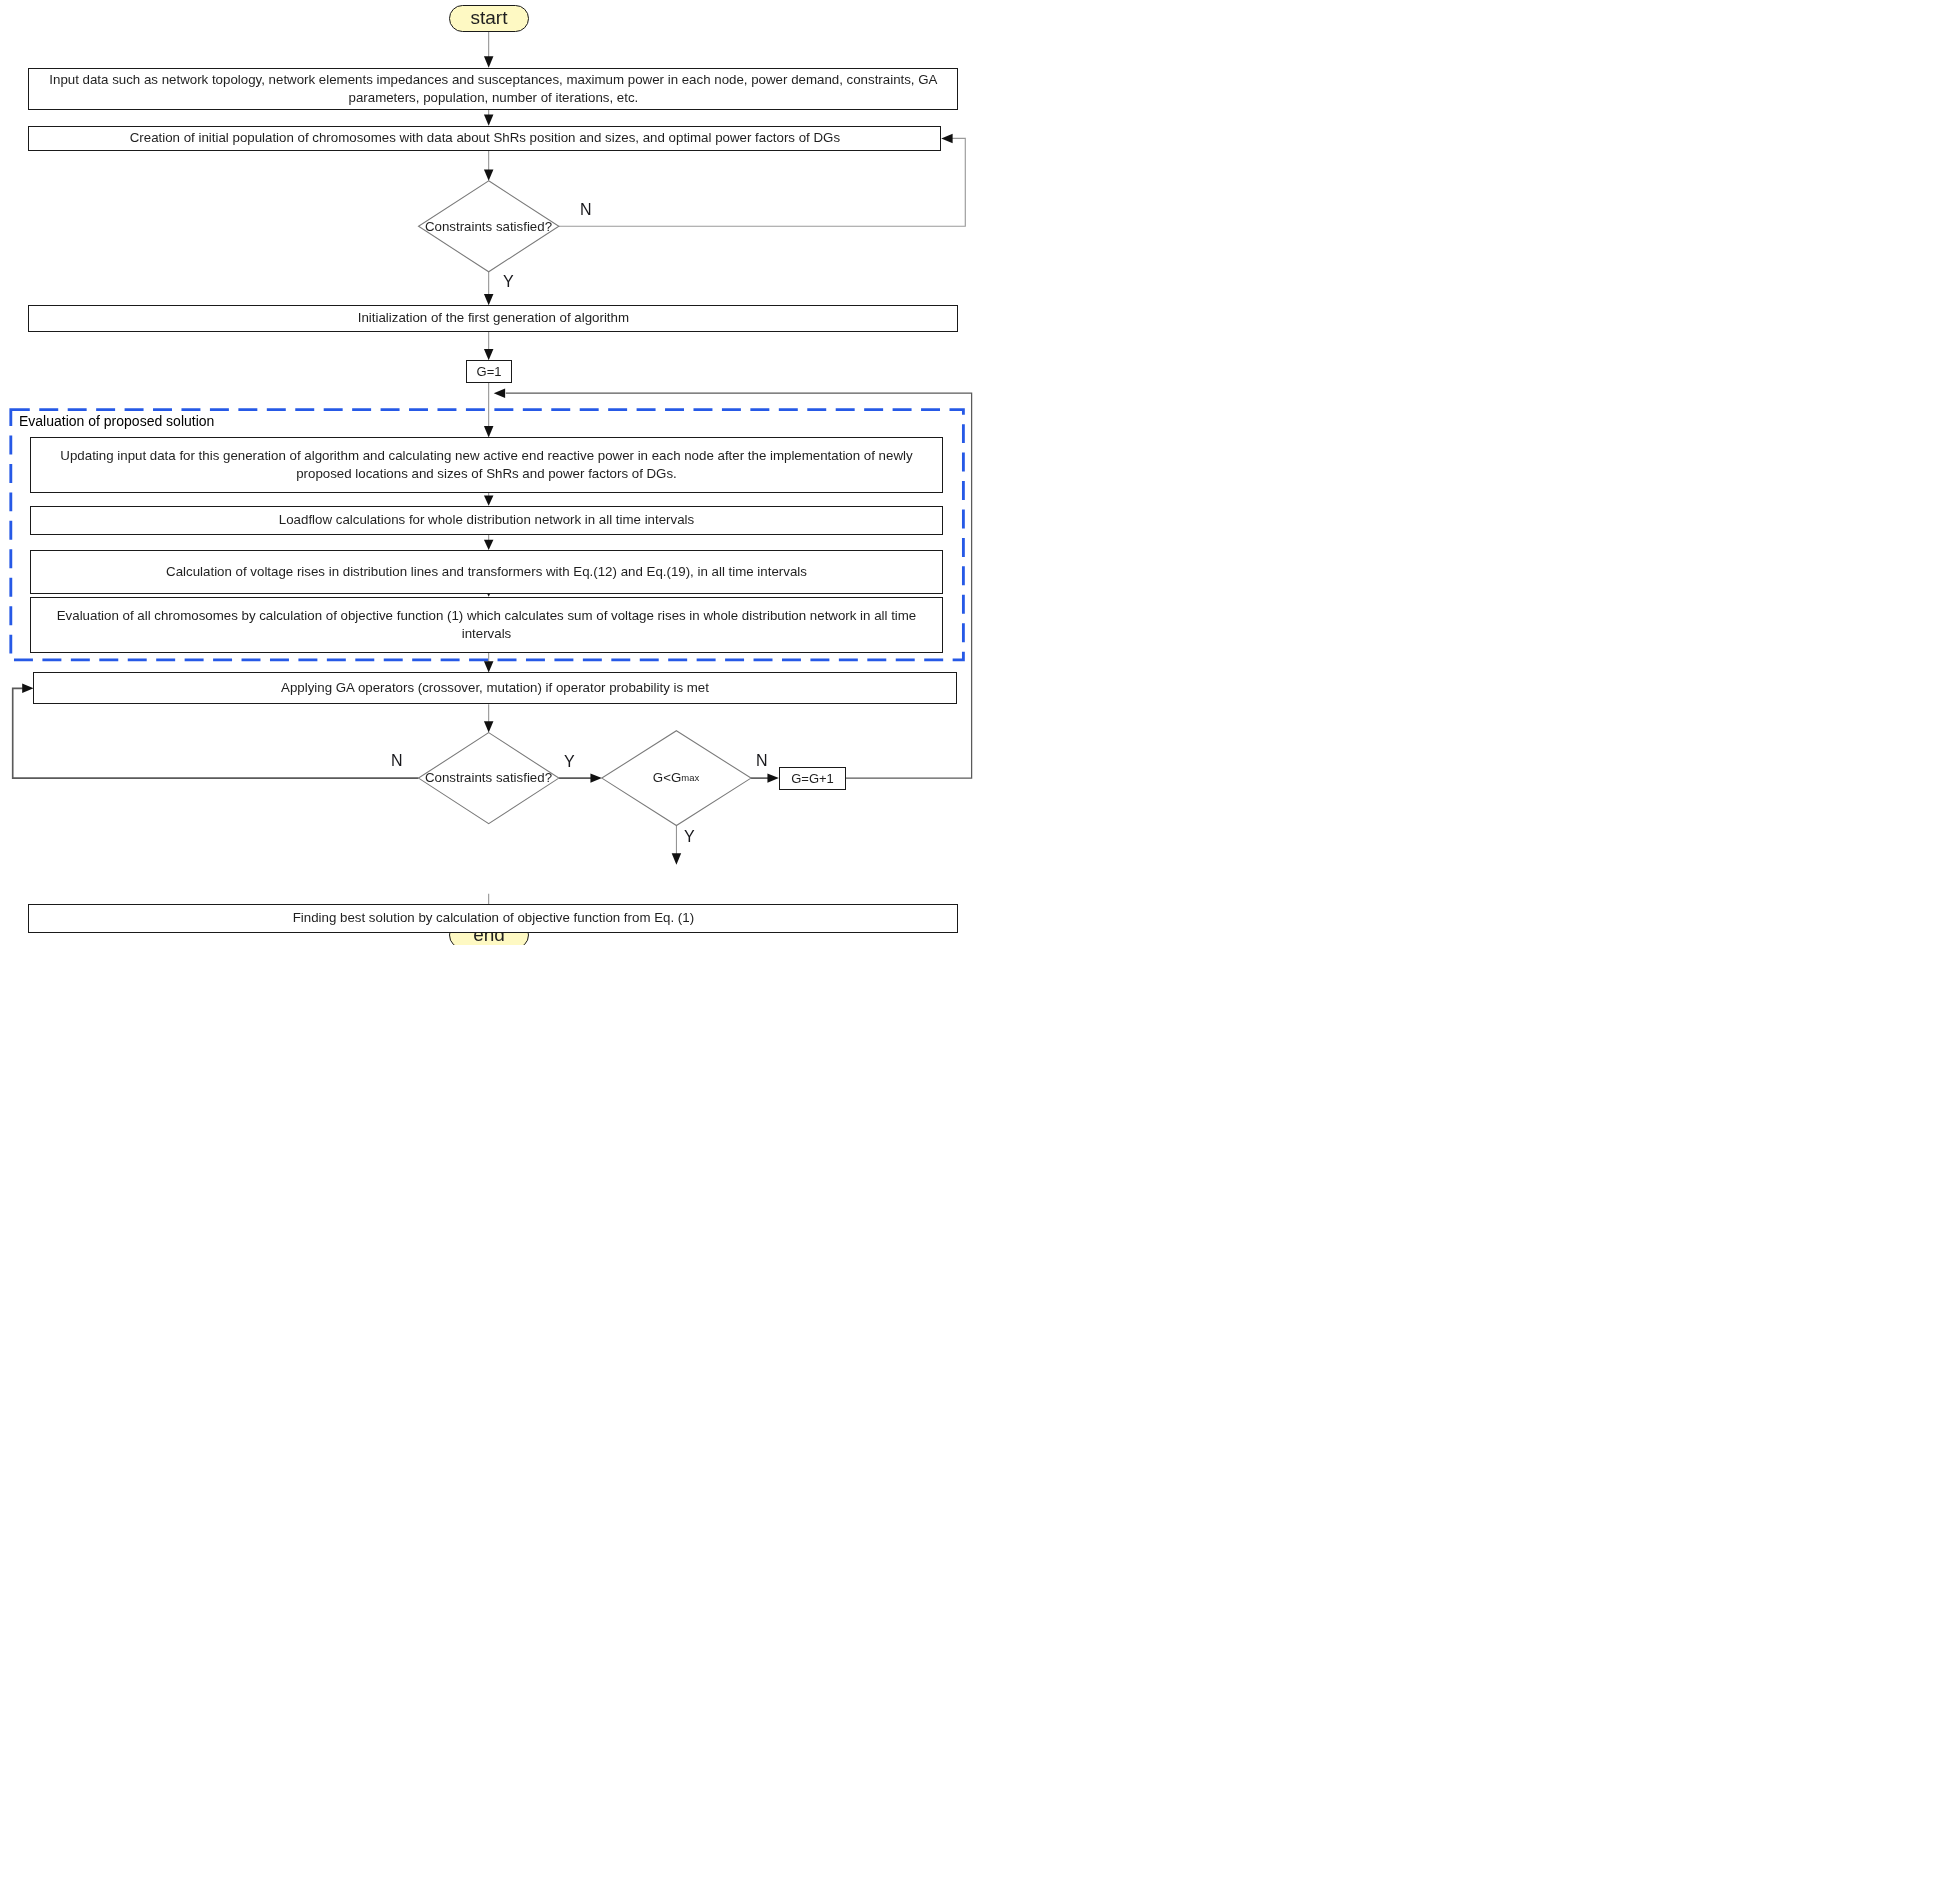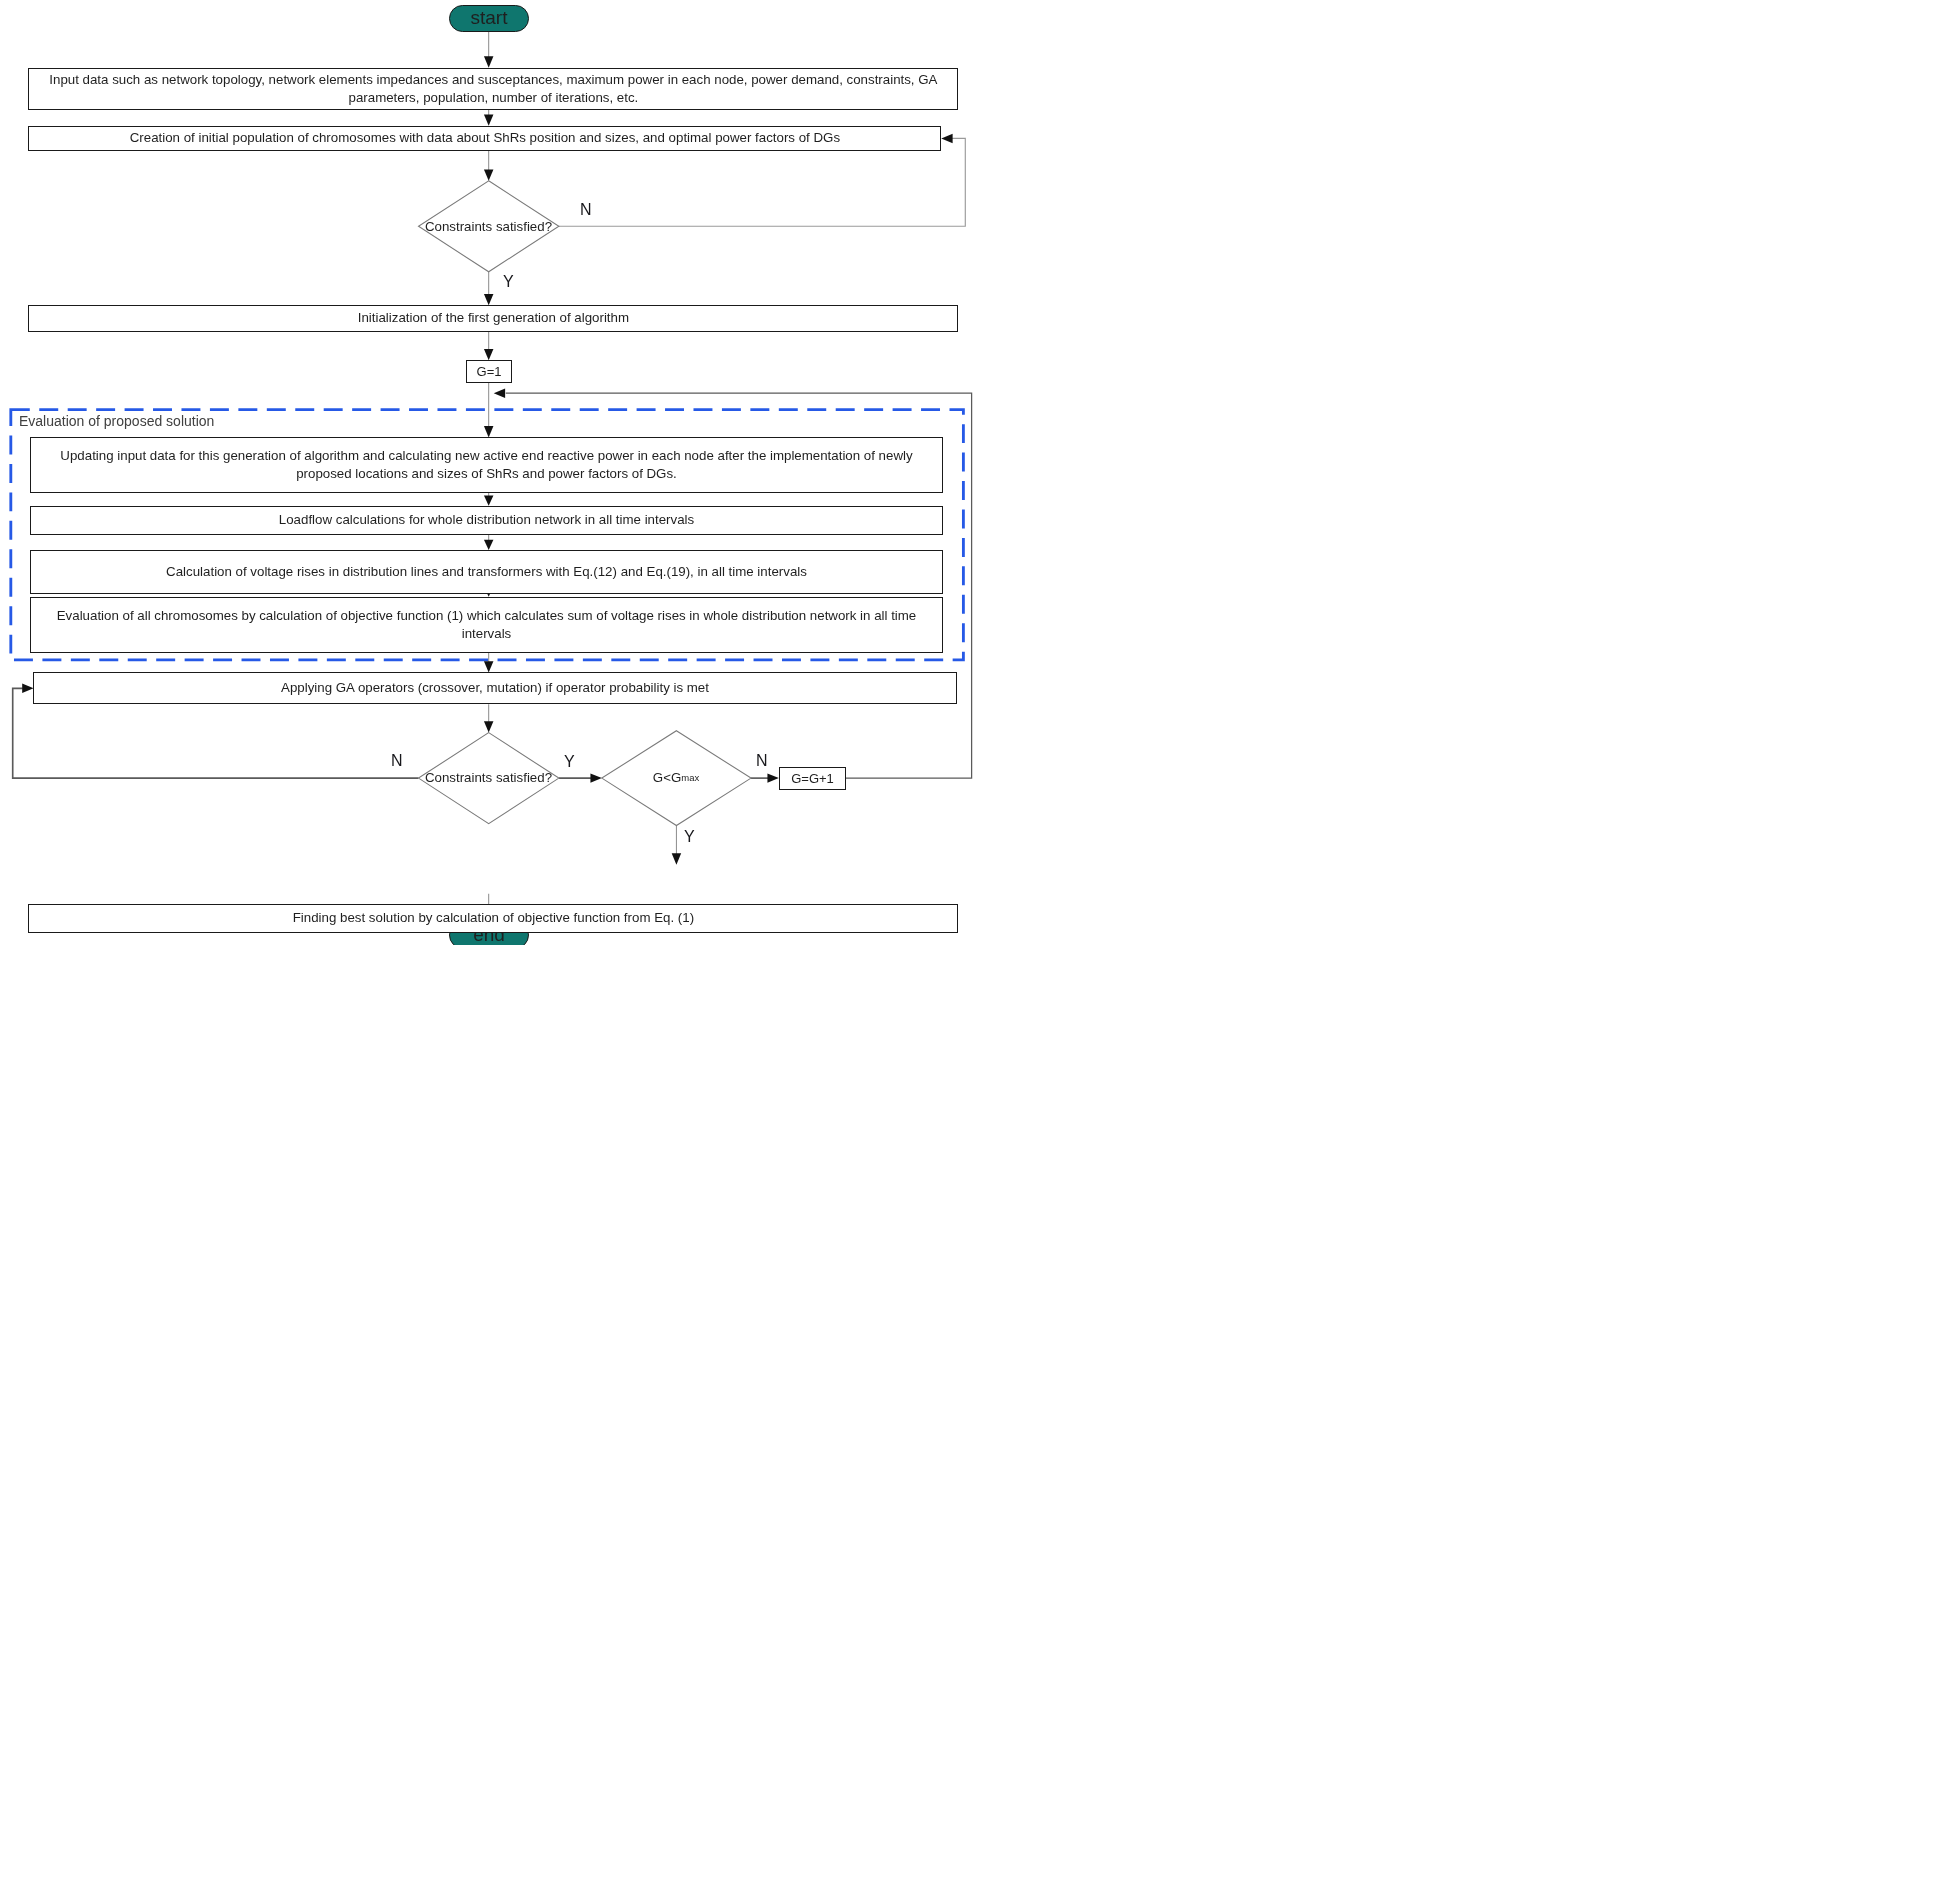--- a/index.html
+++ b/index.html
@@ -25,40 +25,40 @@
   .small-box{
     position:absolute;z-index:1;
     background:#ffffff;
     border:1.6px solid #1a1a1a;
     display:flex;align-items:center;justify-content:center;
     font-size:13px;
     box-sizing:border-box;
   }
   .terminal{
     position:absolute;z-index:1;
-    background:#0f766e;
+    background:#fef9c3;
     border:1.9px solid #1a1a1a;
     border-radius:15px;
     display:flex;align-items:center;justify-content:center;
     font-size:19px;
     box-sizing:border-box;
   }
   .diamond-text{
     position:absolute;z-index:1;
     display:flex;align-items:center;justify-content:center;
     text-align:center;
     font-size:13.3px;line-height:17px;
   }
   .edge-label{
     position:absolute;z-index:1;
     font-size:16px;color:#18181c;
   }
   .region-label{
     position:absolute;z-index:1;
-    font-size:14px;color:#404040;
+    font-size:14px;color:#000000;
   }
   .sub{font-size:9.5px;vertical-align:-2.5px;}
 </style>
 </head>
 <body>
 
 <div id="canvas">
 
   <svg id="wires" width="978" height="945" viewBox="0 0 1547 1495">
 

